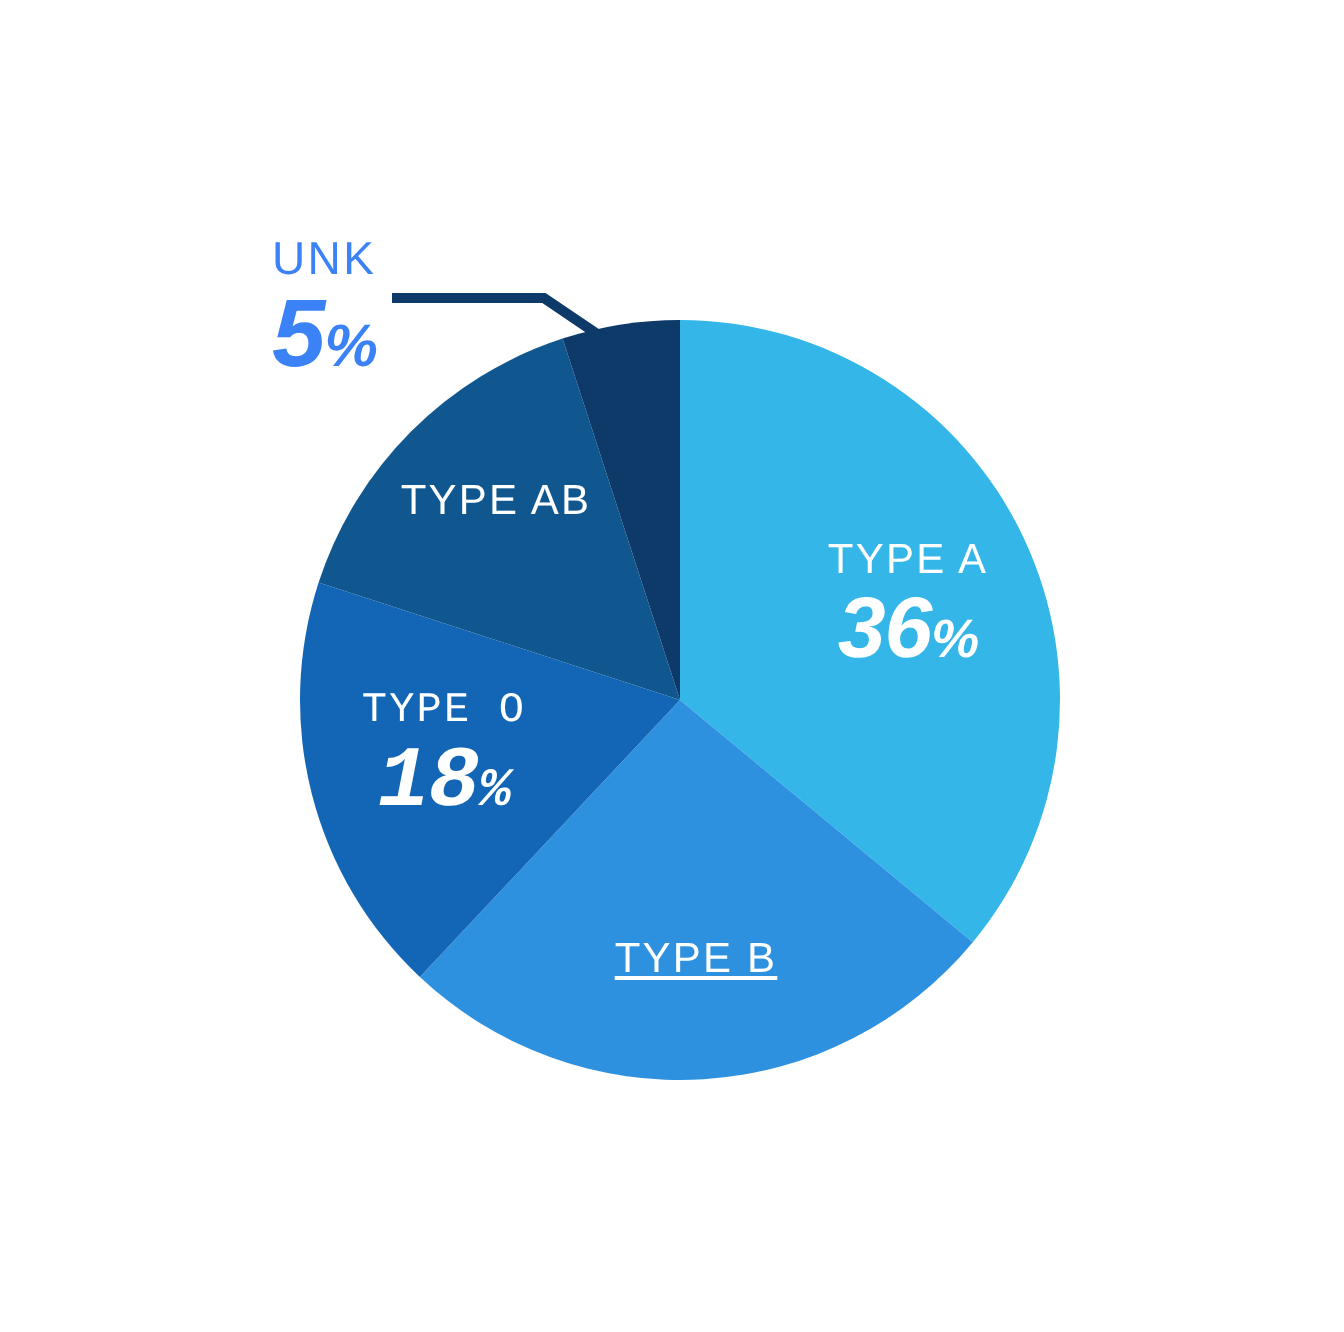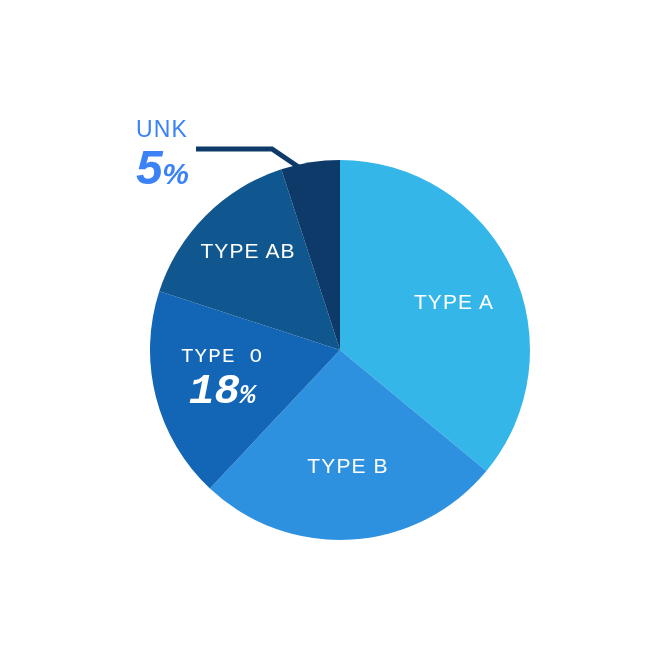--- a/index.html
+++ b/index.html
@@ -89,22 +89,23 @@
         <path d="M 340 350 L 281.29 169.30 A 190 190 0 0 1 340.00 160.00 Z" fill="#0d3a68"></path>
       </g>
     <g id="leader-lines">
         <polyline points="196,149 272,149 303,170" fill="none" stroke="#0d3a68" stroke-width="5" stroke-linejoin="miter" stroke-linecap="butt"></polyline>
       </g>
   </svg>
 
   <div id="labels-layer">
       <div class="slice-label inside-label" style="left: 434px; top: 303px; color: rgb(255, 255, 255); margin-left: 20px;">
         <span class="slice-name">TYPE A</span>
+        <span class="slice-value">36<span class="slice-pct">%</span></span>
       </div>
-      <div class="slice-label inside-label" style="left: 348px; top: 467px; color: rgb(255, 255, 255);">
+      <div class="slice-label inside-label" style="left: 348px; top: 481px; color: rgb(255, 255, 255); text-decoration: underline;">
         <span class="slice-name">TYPE B</span>
       </div>
       <div class="slice-label inside-label" style="left: 222px; top: 379px; color: rgb(255, 255, 255); font-family: Liberation Mono, monospace;">
         <span class="slice-name">TYPE O</span>
         <span class="slice-value">18<span class="slice-pct">%</span></span>
       </div>
       <div class="slice-label inside-label" style="left: 248px; top: 252px; color: rgb(255, 255, 255);">
         <span class="slice-name">TYPE AB</span>
       </div>
       <div class="slice-label outside-label" style="left: 136px; top: 118px; color: #3b82f6;">

